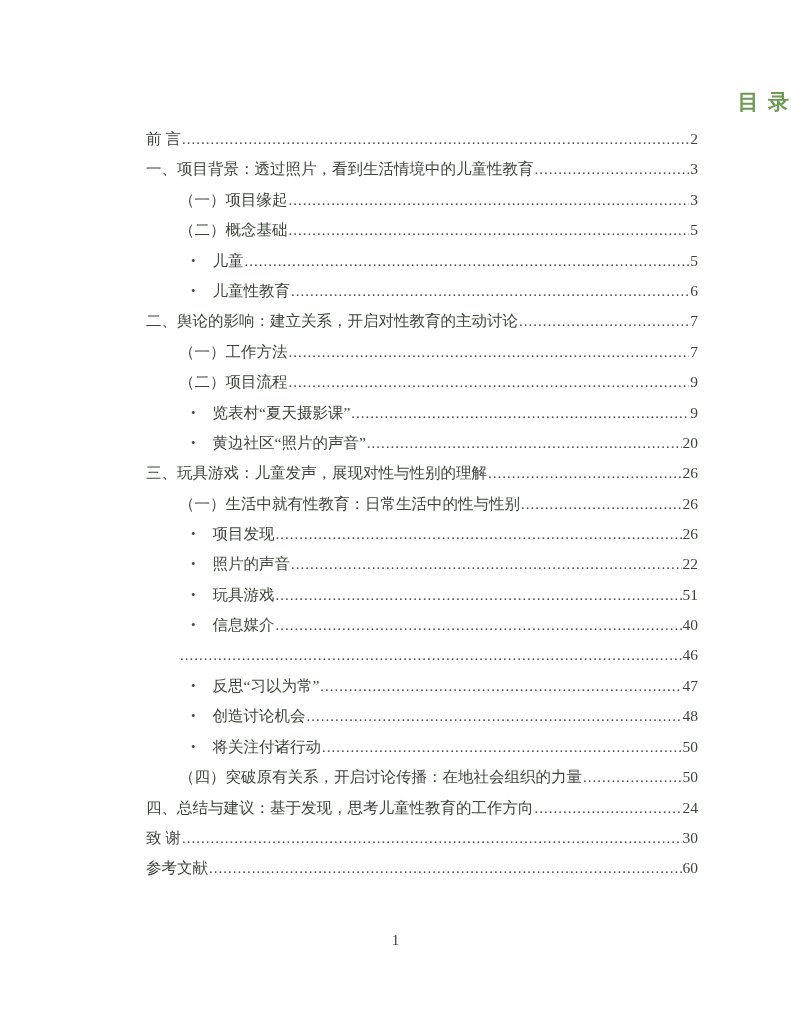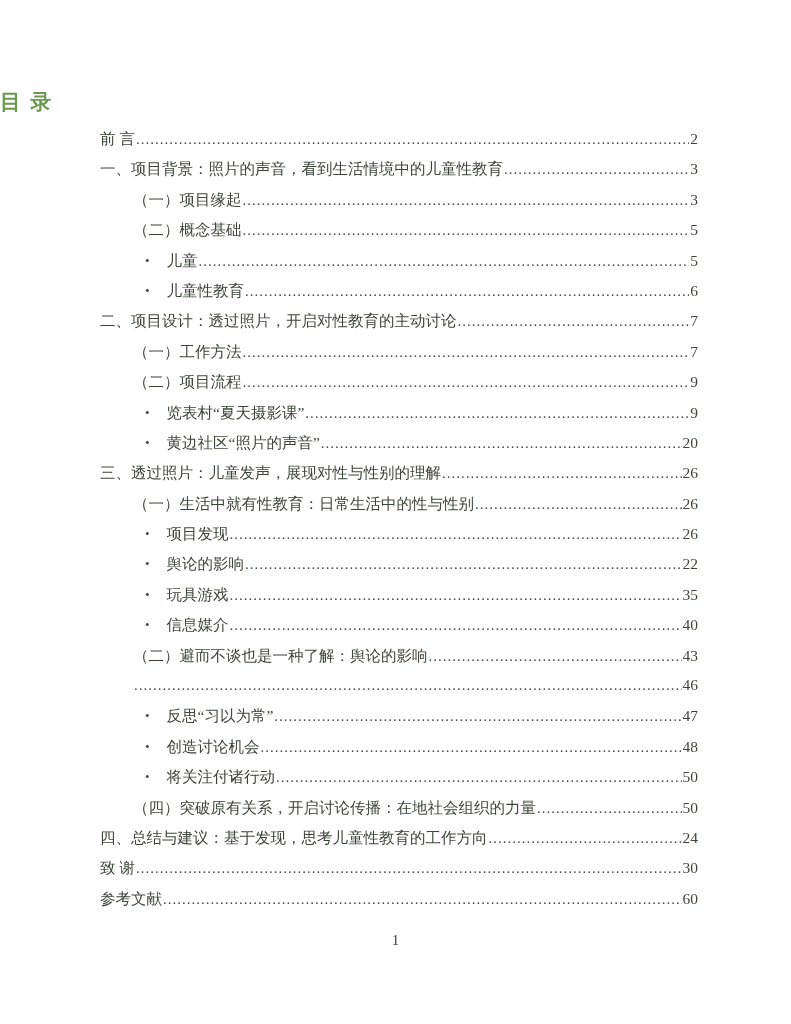--- a/index.html
+++ b/index.html
@@ -17,40 +17,41 @@
   }
   .page {
     position: absolute;
     left: 0; top: 0;
     width: 791px;
     height: 1024px;
     background: #ffffff;
   }
   .doc-title {
     margin-top: 88px;
-    text-align: left;
+    text-align: right;
     font-size: 21px;
     font-weight: bold;
     color: #6c9a52;
     letter-spacing: 2px;
   }
   .toc-list {
     margin: 13px auto 0 auto;
     width: 598px;   
     padding-left: 100px;
     padding-right: 93px;
     box-sizing: content-box;
     width: auto;
   }
   .toc-row {
     display: flex;
     align-items: baseline;
     height: 30.4px;
     font-size: 15.5px;
     white-space: nowrap;
+    margin-left: 46px;
   }
   .toc-row.level-1 { padding-left: 0; }
   .toc-row.level-2 { padding-left: 33px; }
   .toc-row.level-3 { padding-left: 45px; }
   .toc-bullet {
     font-size: 13px;
     margin-right: 17px;
     position: relative;
     top: -1px;
   }
@@ -93,21 +94,21 @@
 
   <div class="toc-list">
       <div class="toc-row level-1">
 
     <span class="toc-label">前 言</span>
     <span class="toc-dots"></span>
     <span class="toc-page">2</span>
   </div>
       <div class="toc-row level-1">
 
-    <span class="toc-label">一、项目背景：照片的声音，看到生活情境中的儿童性教育</span>
+    <span class="toc-label">一、项目背景：透过照片，看到生活情境中的儿童性教育</span>
     <span class="toc-dots"></span>
     <span class="toc-page">3</span>
   </div>
       <div class="toc-row level-2">
 
     <span class="toc-label">（一）项目缘起</span>
     <span class="toc-dots"></span>
     <span class="toc-page">3</span>
   </div>
       <div class="toc-row level-2">
@@ -123,21 +124,21 @@
     <span class="toc-page">5</span>
   </div>
       <div class="toc-row level-3">
     <span class="toc-bullet">•</span>
     <span class="toc-label">儿童性教育</span>
     <span class="toc-dots"></span>
     <span class="toc-page">6</span>
   </div>
       <div class="toc-row level-1">
 
-    <span class="toc-label">二、项目设计：透过照片，开启对性教育的主动讨论</span>
+    <span class="toc-label">二、舆论的影响：建立关系，开启对性教育的主动讨论</span>
     <span class="toc-dots"></span>
     <span class="toc-page">7</span>
   </div>
       <div class="toc-row level-2">
 
     <span class="toc-label">（一）工作方法</span>
     <span class="toc-dots"></span>
     <span class="toc-page">7</span>
   </div>
       <div class="toc-row level-2">
@@ -153,59 +154,53 @@
     <span class="toc-page">9</span>
   </div>
       <div class="toc-row level-3">
     <span class="toc-bullet">•</span>
     <span class="toc-label">黄边社区“照片的声音”</span>
     <span class="toc-dots"></span>
     <span class="toc-page">20</span>
   </div>
       <div class="toc-row level-1">
 
-    <span class="toc-label">三、透过照片：儿童发声，展现对性与性别的理解</span>
+    <span class="toc-label">三、玩具游戏：儿童发声，展现对性与性别的理解</span>
     <span class="toc-dots"></span>
     <span class="toc-page">26</span>
   </div>
       <div class="toc-row level-2">
 
     <span class="toc-label">（一）生活中就有性教育：日常生活中的性与性别</span>
     <span class="toc-dots"></span>
     <span class="toc-page">26</span>
   </div>
       <div class="toc-row level-3">
     <span class="toc-bullet">•</span>
     <span class="toc-label">项目发现</span>
     <span class="toc-dots"></span>
     <span class="toc-page">26</span>
   </div>
       <div class="toc-row level-3">
     <span class="toc-bullet">•</span>
-    <span class="toc-label">舆论的影响</span>
+    <span class="toc-label">照片的声音</span>
     <span class="toc-dots"></span>
     <span class="toc-page">22</span>
   </div>
       <div class="toc-row level-3">
     <span class="toc-bullet">•</span>
     <span class="toc-label">玩具游戏</span>
     <span class="toc-dots"></span>
-    <span class="toc-page">35</span>
+    <span class="toc-page">51</span>
   </div>
       <div class="toc-row level-3">
     <span class="toc-bullet">•</span>
     <span class="toc-label">信息媒介</span>
     <span class="toc-dots"></span>
     <span class="toc-page">40</span>
-  </div>
-      <div class="toc-row level-2">
-
-    <span class="toc-label">（二）避而不谈也是一种了解：舆论的影响</span>
-    <span class="toc-dots"></span>
-    <span class="toc-page">43</span>
   </div>
       <div class="toc-row level-2">
 
     <span class="toc-dots"></span>
     <span class="toc-page">46</span>
   </div>
       <div class="toc-row level-3">
     <span class="toc-bullet">•</span>
     <span class="toc-label">反思“习以为常”</span>
     <span class="toc-dots"></span>

